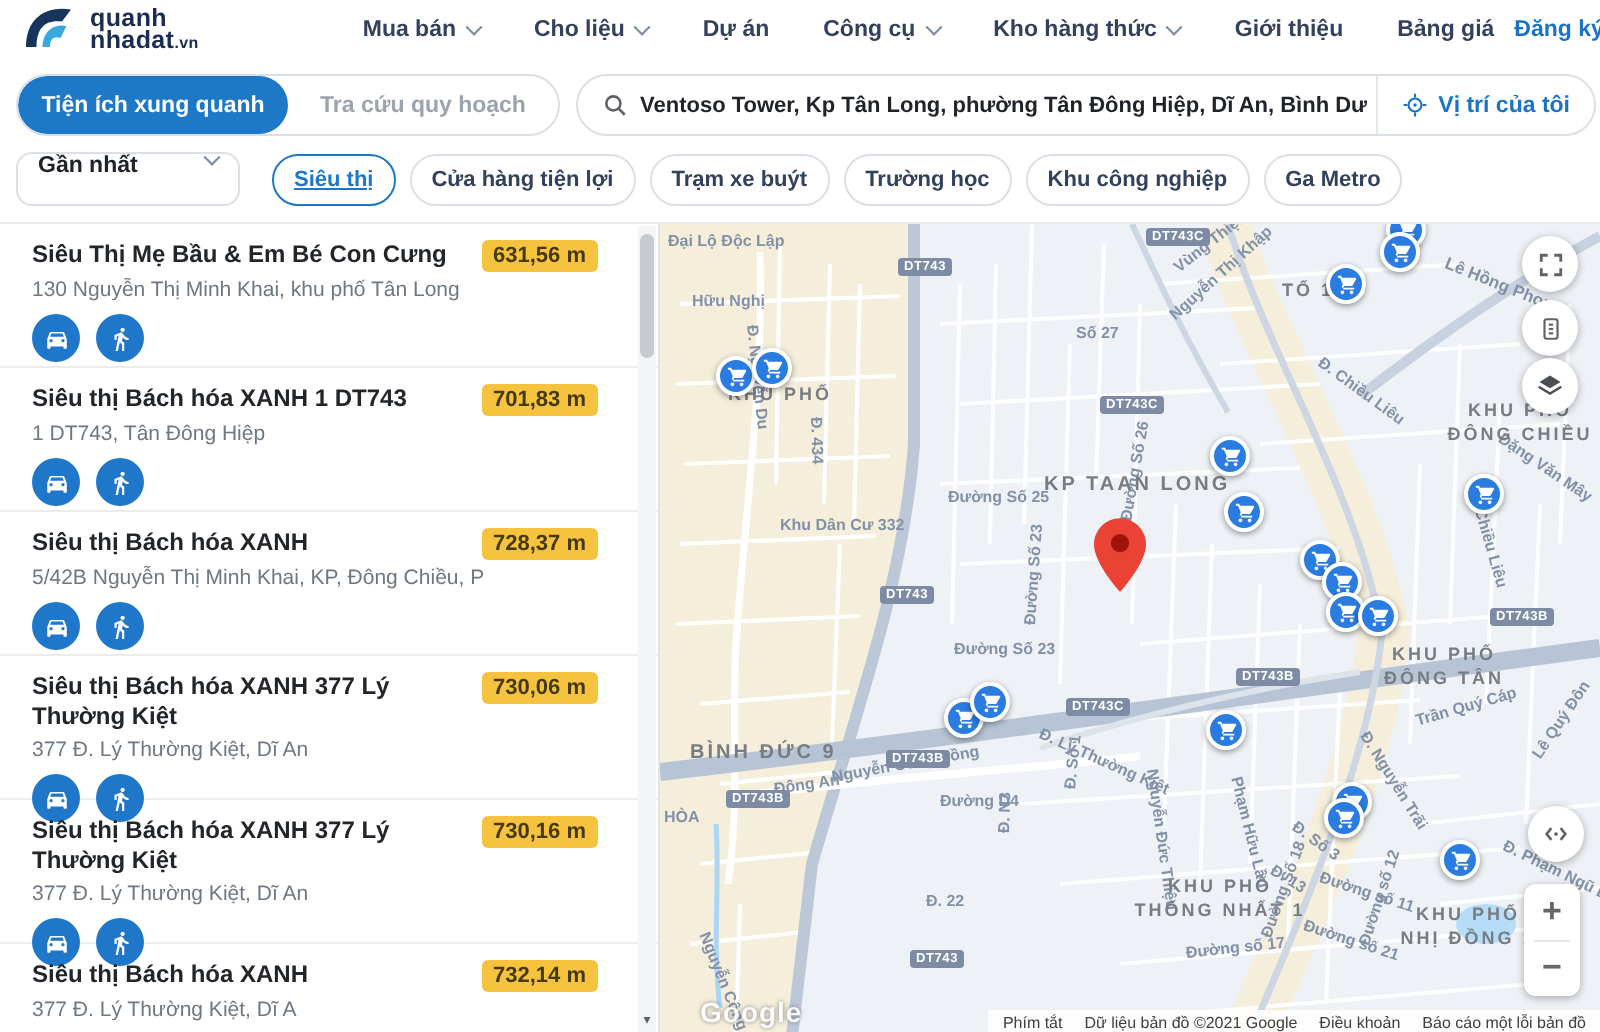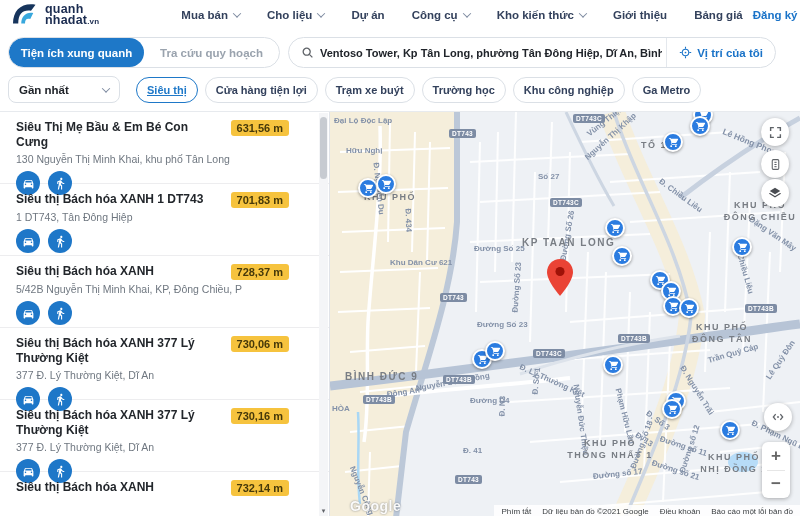--- a/index.html
+++ b/index.html
@@ -11,39 +11,39 @@
   .topnav { height:30px; display:flex; align-items:center; padding:0 10px; gap:10px; }
   .logo { display:flex; align-items:center; gap:5px; cursor:pointer; }
   .logo-text { line-height:.92; color:#1b2c50; font-weight:bold; font-size:12.5px; letter-spacing:.2px; }
   .logo-text .tld { font-size:8px; font-weight:bold; }
   .nav-items { display:flex; align-items:center; gap:27px; margin-left:72px; flex:1; }
   .nav-item { display:flex; align-items:center; font-size:11.5px; font-weight:600; color:#33415c; cursor:pointer; white-space:nowrap; }
   .chev { width:6px; height:6px; border-right:1.5px solid #7d8aa0; border-bottom:1.5px solid #7d8aa0; transform:rotate(45deg) translate(-1px,-1px); display:inline-block; margin-left:6px; }
   .auth-link { font-size:11.5px; font-weight:bold; color:#1a73c8; white-space:nowrap; cursor:pointer; margin-right:10px; }
 
   
-  .toolbar { display:flex; align-items:center; gap:8px; padding:7px 24px 6px 8px; }
+  .toolbar { display:flex; align-items:center; gap:8px; padding:7px 2px 6px 8px; }
   .tab-switcher { display:flex; align-items:center; width:272px; min-width:272px; height:31px; border:1px solid #dbe0e6; border-radius:17px; background:#fff; overflow:hidden; }
   .tab { flex:1; height:100%; display:flex; align-items:center; justify-content:center; font-size:11.5px; font-weight:bold; color:#9aa3ae; cursor:pointer; white-space:nowrap; padding:0 10px; }
   .tab.active { background:#1e78c8; color:#fff; border-radius:17px; }
   .search-wrap { flex:1; height:31px; border:1px solid #dbe0e6; border-radius:17px; display:flex; align-items:center; overflow:hidden; background:#fff; }
   .search-left { flex:1; display:flex; align-items:center; gap:6px; padding:0 4px 0 12px; min-width:0; }
   .search-input { border:none; outline:none; flex:1; font-family:inherit; font-size:11px; font-weight:bold; color:#20242a; min-width:0; background:transparent; }
   .loc-btn { display:flex; align-items:center; gap:5px; border-left:1px solid #e4e8ed; height:100%; padding:0 12px 0 12px; font-size:11.5px; font-weight:bold; color:#1a73c8; cursor:pointer; white-space:nowrap; }
 
   
   .filters { display:flex; align-items:center; gap:7px; padding:2px 8px 8px 8px; border-bottom:1px solid #e7eaee; }
-  .sort-select { width:112px; min-width:112px; height:27px; border:1px solid #dbe0e6; border-radius:8px; display:flex; align-items:center; justify-content:space-between; padding:0 10px; font-size:11.5px; font-weight:bold; color:#20242a; cursor:pointer; margin-right:9px; }
+  .sort-select { width:112px; min-width:112px; height:27px; border:1px solid #dbe0e6; border-radius:8px; display:flex; align-items:flex-start; justify-content:space-between; padding:0 10px; font-size:11.5px; font-weight:bold; color:#20242a; cursor:pointer; margin-right:9px; }
   .pill { height:26px; border:1px solid #dbe0e6; border-radius:14px; display:flex; align-items:center; padding:0 10px; font-size:11px; font-weight:600; color:#33415c; cursor:pointer; white-space:nowrap; background:#fff; }
   .pill.active { border-color:#1e78c8; color:#1e78c8; font-weight:bold;text-decoration:underline; }
 
   
   .content { display:flex; height:406px; }
   .list-panel { width:330px; min-width:330px; position:relative; overflow:hidden; border-right:1px solid #e0e3e8; background:#fff; }
-  .result-item { height:72px; padding:8px 40px 0 16px; border-bottom:1px solid #ededef; cursor:pointer; }
+  .result-item { height:72px; padding:8px 30px 0 16px; border-bottom:1px solid #ededef; cursor:pointer; }
   .ri-head { display:flex; justify-content:space-between; align-items:flex-start; gap:8px; }
   .ri-title { font-size:12px; font-weight:bold; color:#22262b; line-height:1.25; }
   .dist-badge { background:#f6c33e; color:#46390a; font-size:11px; font-weight:bold; border-radius:3px; padding:2px 6px; white-space:nowrap; }
   .ri-addr { font-size:10.5px; color:#6f7780; margin-top:3px; white-space:nowrap; overflow:hidden; }
   .ri-modes { display:flex; gap:8px; margin-top:6px; }
   .mode-btn { width:24px; height:24px; border-radius:50%; background:#1e77c8; border:none; display:flex; align-items:center; justify-content:center; cursor:pointer; }
   .mode-btn svg { width:13px; height:13px; fill:#fff; }
   .scrollbar { position:absolute; top:1px; right:1px; bottom:1px; width:9px; background:#f4f5f7; }
   .scroll-thumb { position:absolute; top:4px; left:1px; width:7px; height:62px; background:#c7cbd1; border-radius:4px; }
   .scroll-down { position:absolute; bottom:1px; left:0; width:9px; height:10px; font-size:7px; color:#5f6368; text-align:center; line-height:10px; }
@@ -107,21 +107,21 @@
           <span class="chev"></span>
         </div>
         <div class="nav-item">
           <span>Dự án</span>
         </div>
         <div class="nav-item">
           <span>Công cụ</span>
           <span class="chev"></span>
         </div>
         <div class="nav-item">
-          <span>Kho kiến thức</span>
+          <span>Kho hàng thức</span>
           <span class="chev"></span>
         </div>
         <div class="nav-item">
           <span>Giới thiệu</span>
         </div>
         <div class="nav-item">
           <span>Bảng giá</span>
         </div>
       </nav>
     <a class="auth-link">Đăng ký | Đăng nhập</a>
@@ -271,20 +271,21 @@
                   <use href="#icon-walk"></use>
                 </svg>
               </button>
             </div>
           </div>
           <div class="result-item">
             <div class="ri-head">
               <div class="ri-title">Siêu thị Bách hóa XANH</div>
               <div class="dist-badge">732,14 m</div>
             </div>
+            <div class="ri-addr">377 Đ. Lý Thường Kiệt, Dĩ A</div>
           </div>
         </div>
       <div class="scrollbar">
         <div class="scroll-thumb"></div>
         <div class="scroll-down">▾</div>
       </div>
     </div>
 
     <div class="map" id="map">
       <svg class="base" width="470" height="406" viewBox="0 0 470 406">
@@ -367,23 +368,23 @@
           <div class="map-label lab-road" style="left: 46px; top: 46px; font-size: 8px; transform: rotate(84deg); transform-origin: left center;">
             <div>Đ. Nguyễn Du</div>
           </div>
           <div class="map-label lab-area" style="left: 34px; top: 80px; font-size: 9px;">
             <div>KHU PHỐ</div>
           </div>
           <div class="map-label lab-road" style="left: 78px; top: 92px; font-size: 8px; transform: rotate(88deg); transform-origin: left center;">
             <div>Đ. 434</div>
           </div>
           <div class="map-label lab-road" style="left: 60px; top: 146px; font-size: 8px;">
-            <div>Khu Dân Cư 621</div>
-          </div>
-          <div class="map-label lab-road" style="left: 188px; top: 60px; font-size: 8px; padding-left: 20px;">
+            <div>Khu Dân Cư 332</div>
+          </div>
+          <div class="map-label lab-road" style="left: 188px; top: 50px; font-size: 8px; padding-left: 20px;">
             <div>Số 27</div>
           </div>
           <div class="map-label lab-road" style="left: 233px; top: 144px; font-size: 8px; transform: rotate(-80deg); transform-origin: left center;">
             <div>Đường Số 26</div>
           </div>
           <div class="map-label lab-area" style="left: 192px; top: 124px; font-size: 10px;">
             <div>KP TAAN LONG</div>
           </div>
           <div class="map-label lab-road" style="left: 144px; top: 132px; font-size: 8px;">
             <div>Đường Số 25</div>
@@ -412,21 +413,21 @@
           <div class="map-label lab-road" style="left: 172px; top: 300px; font-size: 8px; transform: rotate(-88deg); transform-origin: left center;">
             <div>Đ. N3</div>
           </div>
           <div class="map-label lab-road" style="left: 205px; top: 278px; font-size: 8px; transform: rotate(-84deg); transform-origin: left center;">
             <div>Đ. Số 1</div>
           </div>
           <div class="map-label lab-road" style="left: 190px; top: 250px; font-size: 8px; transform: rotate(24deg); transform-origin: left center;">
             <div>Đ. Lý Thường Kiệt</div>
           </div>
           <div class="map-label lab-road" style="left: 133px; top: 334px; font-size: 8px;">
-            <div>Đ. 41</div>
+            <div>Đ. 22</div>
           </div>
           <div class="map-label lab-road" style="left: 22px; top: 350px; font-size: 8px; transform: rotate(68deg); transform-origin: left center;">
             <div>Nguyễn Công</div>
           </div>
           <div class="map-label lab-road" style="left: 258px; top: 18px; font-size: 8px; transform: rotate(-38deg); transform-origin: left center;">
             <div>Vùng Thiện</div>
           </div>
           <div class="map-label lab-road" style="left: 393px; top: 14px; font-size: 8.5px; transform: rotate(22deg); transform-origin: left center;">
             <div>Lê Hồng Phong</div>
           </div>

